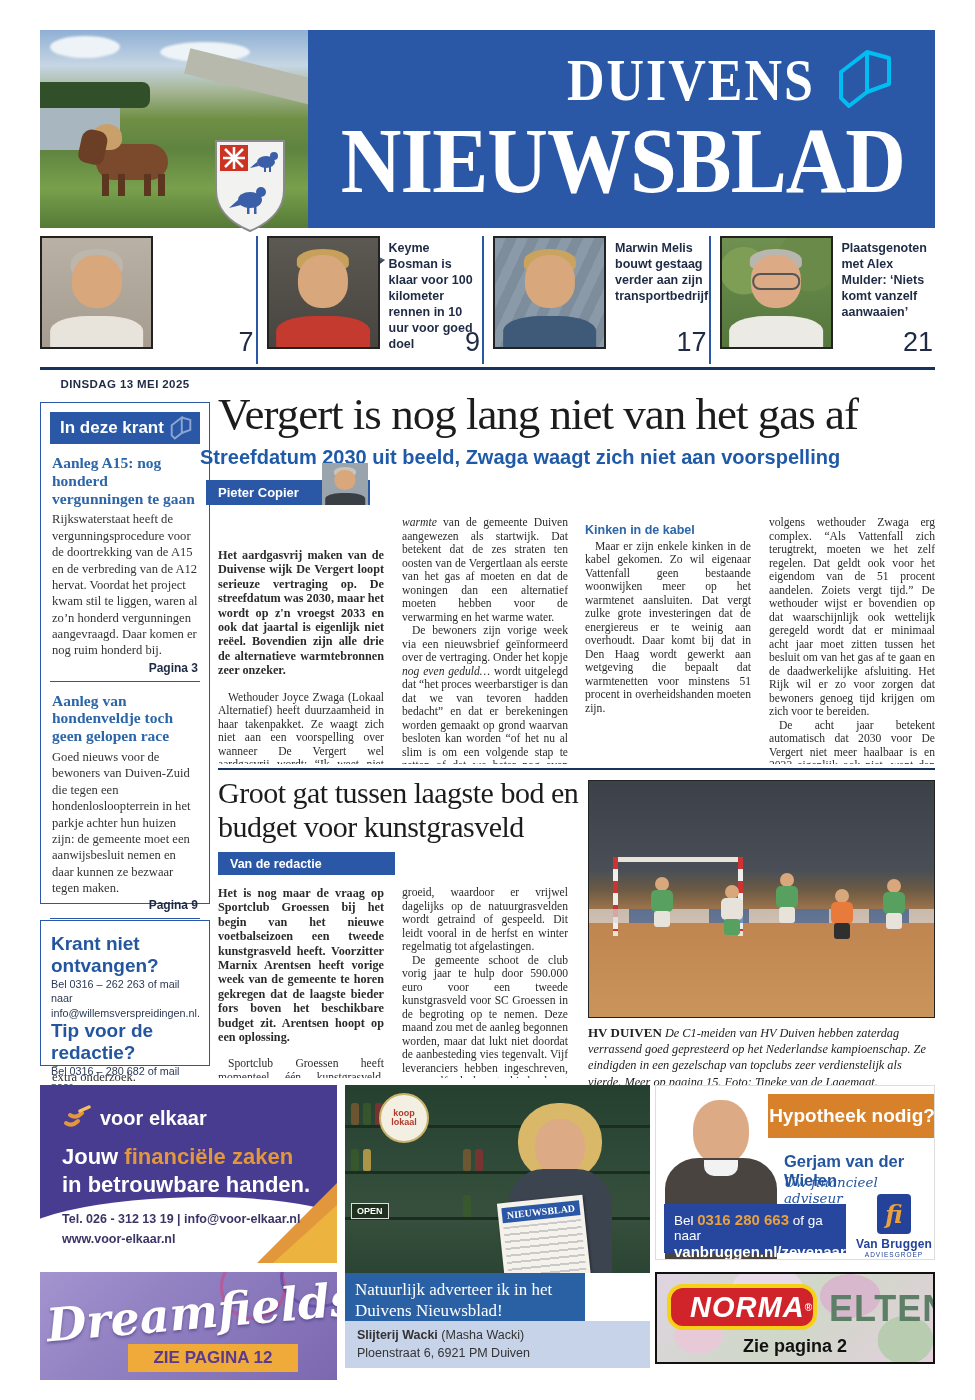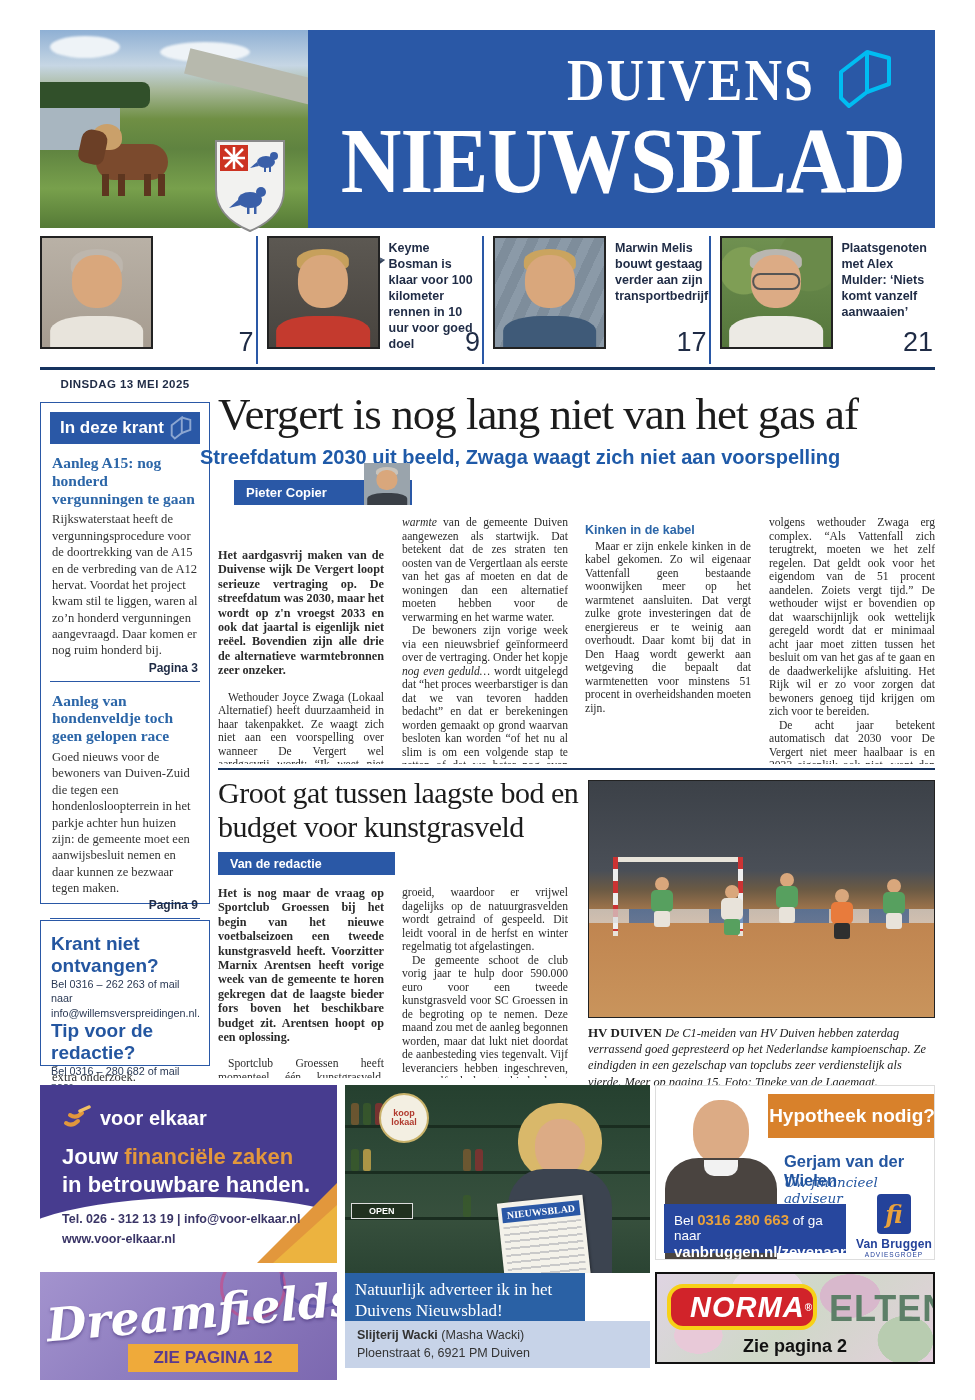--- a/index.html
+++ b/index.html
@@ -52,21 +52,21 @@
   .sb-page{text-align:right;font-weight:bold;font-size:12px;color:#1f2b45;margin-top:2px;}
   .sb-contact{top:920px;height:146px;padding:12px 10px;}
   .c-q{color:#2456a0;font-weight:bold;font-size:19px;line-height:1.15;}
   .c-a{color:#2b3a55;font-size:10.8px;line-height:1.35;}
   
   .headline{position:absolute;left:218px;top:388px;width:720px;font-family:"Liberation Serif",serif;
       font-size:45px;letter-spacing:-1px;color:#1c1c1c;white-space:nowrap;}
   .subhead{position:absolute;left:200px;top:446px;width:720px;font-size:20px;font-weight:bold;color:#1f5aa8;}
   .byline-bar{position:absolute;height:25px;background:#2a58a6;color:#fff;font-size:13px;font-weight:bold;
       display:flex;align-items:center;padding-left:12px;box-sizing:border-box;}
-  .bl1{left:234px;top:480px;width:178px;}
+  .bl1{left:206px;top:480px;width:164px;}
   .bl-photo{position:absolute;right:2px;bottom:0;width:46px;height:42px;overflow:hidden;background:#9aa4ac;}
   .col{position:absolute;top:516px;width:166px;height:248px;overflow:hidden;
       font-family:"Liberation Serif",serif;font-size:11.6px;line-height:13.5px;color:#2b2b2b;text-align:justify;}
   .col p{margin:0;}
   .col .ind{text-indent:10px;}
   .col .sp{margin-top:13px;}
   .intro{font-weight:bold;font-size:12.2px;line-height:14.4px;}
   .it{font-style:italic;}
   .kicker{color:#2c66a8;font-family:"Liberation Sans",sans-serif;font-weight:bold;font-size:12.5px;
       margin:8px 0 2px 0 !important;text-align:left;}
@@ -103,21 +103,21 @@
   .ve-accent{color:#e2973c;}
   .ve-contact{position:absolute;left:22px;bottom:14px;color:#3a3566;font-size:12.5px;line-height:1.6;font-weight:bold;z-index:3;}
   
   .ad-mid{position:absolute;left:345px;top:1085px;width:305px;height:283px;}
   .mid-photo{position:absolute;left:0;top:0;width:100%;height:188px;overflow:hidden;
       background:linear-gradient(180deg,#25402f 0%,#2f4a38 40%,#37503d 70%,#2b4433 100%);}
   .shelf{position:absolute;left:0;width:100%;height:3px;background:#1a2d20;}
   .bottle{position:absolute;width:8px;height:22px;border-radius:3px 3px 2px 2px;opacity:.8;}
   .badge{position:absolute;left:34px;top:8px;width:46px;height:46px;border-radius:50%;background:#f3efe2;border:2px solid #c9b26a;
       display:flex;align-items:center;justify-content:center;text-align:center;font-size:9px;font-weight:bold;color:#b03a2e;line-height:1.05;}
-  .open-sign{position:absolute;left:6px;top:118px;background:#20301f;color:#fff;font-size:9px;font-weight:bold;padding:2px 17px;border:1px solid #ddd;}
+  .open-sign{position:absolute;left:6px;top:118px;background:#20301f;color:#fff;font-size:9px;font-weight:bold;padding:2px 5px;border:1px solid #ddd;}
   .woman{position:absolute;left:150px;top:18px;width:130px;height:170px;}
   .woman .hair{position:absolute;left:50%;top:0;width:84px;height:78px;transform:translateX(-50%);border-radius:48%;background:#d9b86a;}
   .woman .face{position:absolute;left:50%;top:16px;width:50px;height:56px;transform:translateX(-50%);border-radius:46%;background:#dcab85;}
   .woman .torso{position:absolute;left:50%;top:66px;width:104px;height:110px;transform:translateX(-50%);border-radius:34% 34% 0 0;background:#3c4450;}
   .np{position:absolute;left:6px;top:96px;width:86px;height:84px;background:#f4f2ea;transform:rotate(-6deg);
       box-shadow:1px 1px 3px rgba(0,0,0,.4);padding:5px 4px;box-sizing:border-box;}
   .np-head{background:#2a58a6;color:#fff;font-family:"Liberation Serif",serif;font-weight:bold;font-size:10px;text-align:center;padding:2px 0;}
   .np-lines{margin-top:4px;height:52px;background:repeating-linear-gradient(180deg,#c9c9c9 0 2px,transparent 2px 7px);}
   .mid-banner{position:absolute;left:0;top:188px;width:240px;background:#2a61a5;color:#fff;
       font-family:"Liberation Serif",serif;font-size:17px;line-height:1.25;padding:6px 10px;box-sizing:border-box;}

